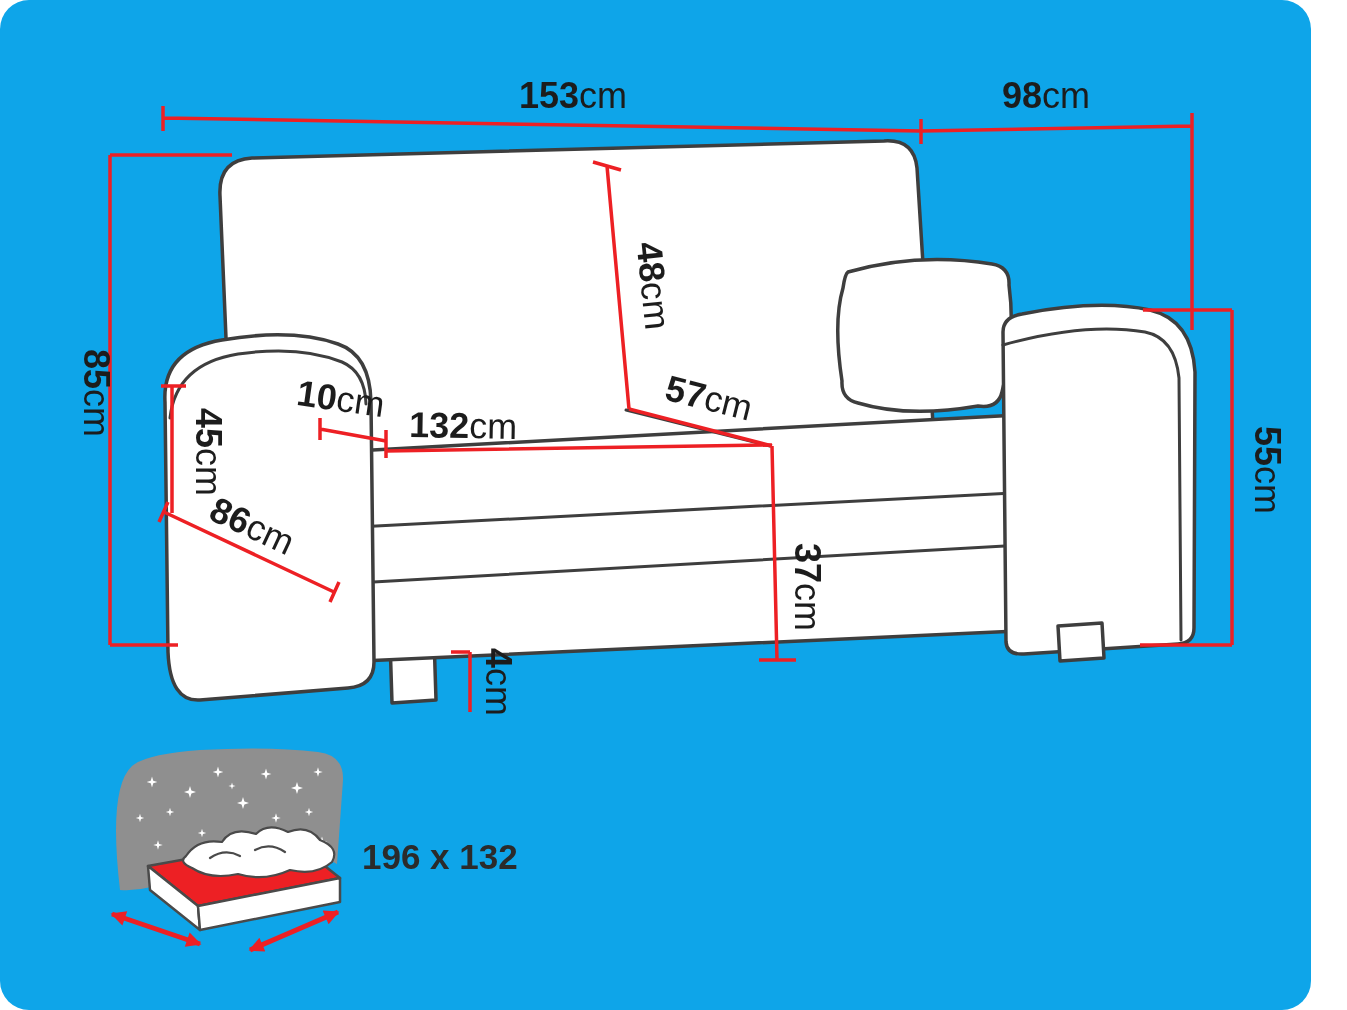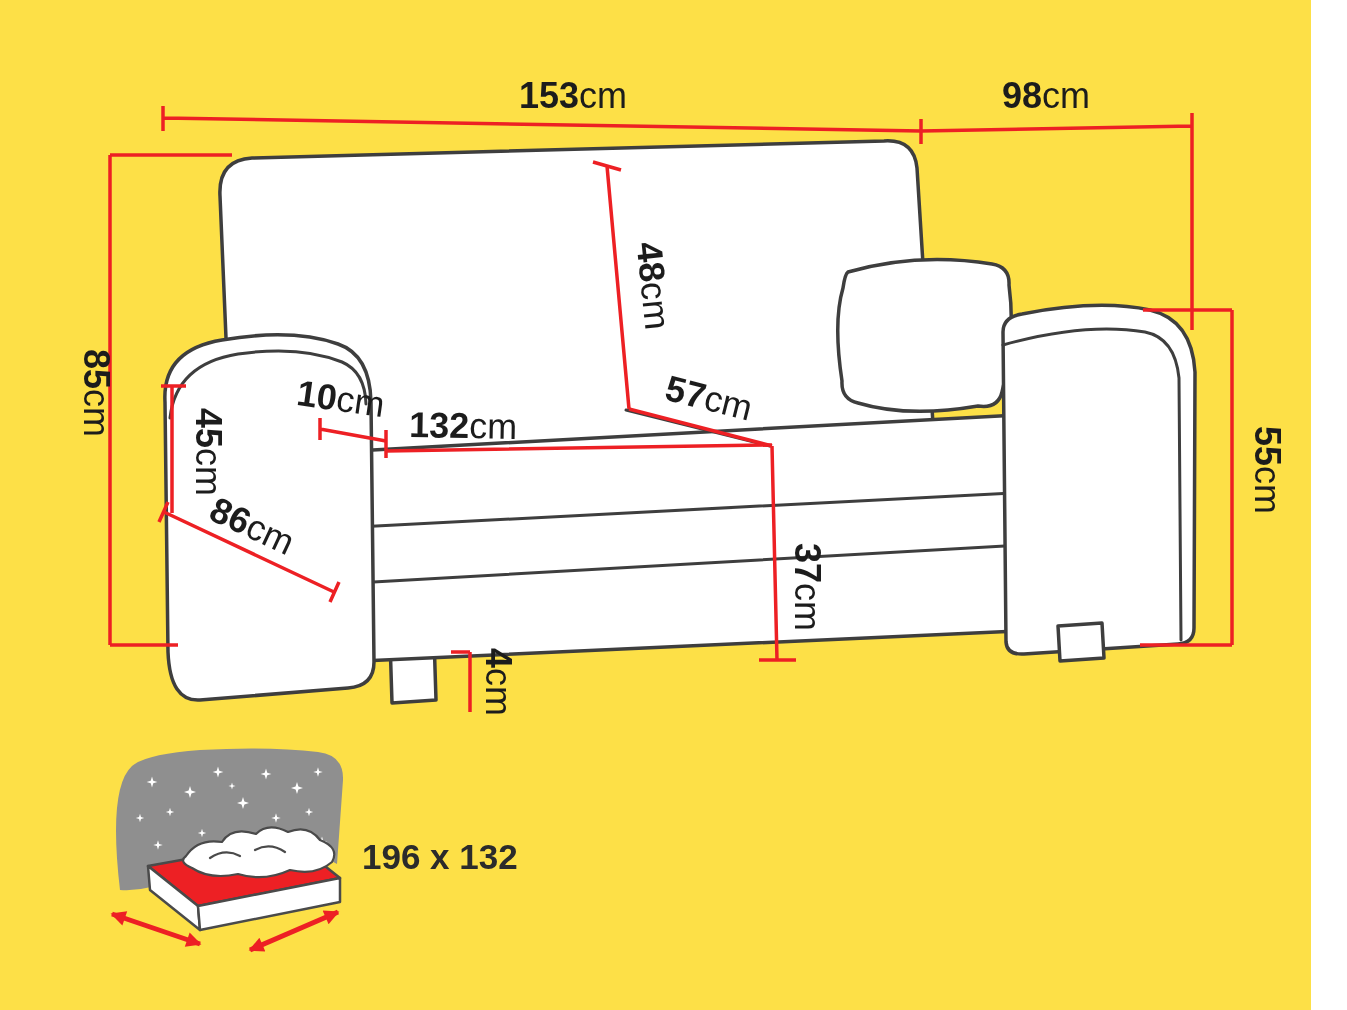--- a/index.html
+++ b/index.html
@@ -1,16 +1,16 @@
 <!DOCTYPE html>
 <html><head>
 <meta charset="utf-8">
 <style>
   html,body{margin:0;padding:0;background:#fff;}
-  #page{position:relative;width:1311px;height:1010px;background:#fde047;overflow:hidden;}
+  #page{position:relative;width:1311px;height:1010px;background:#0ea5e9;overflow:hidden;border-radius:29px;}
   svg{position:absolute;top:0;left:0;}
   .outline{fill:#ffffff;stroke:#3e3e3e;stroke-width:3.5;stroke-linejoin:round;}
   .crease{fill:none;stroke:#3e3e3e;stroke-width:3;stroke-linejoin:round;stroke-linecap:round;}
   .red{fill:none;stroke:#ed2024;stroke-width:3.5;stroke-linecap:butt;stroke-linejoin:round;}
   .dim{font-family:"Liberation Sans",sans-serif;font-size:36px;font-weight:700;fill:#1c1c1c;}
   .dim .unit{font-weight:400;}
   .size-label{font-family:"Liberation Sans",sans-serif;font-size:35px;font-weight:700;fill:#2b2b2b;}
   .gray{fill:#8f8f8f;stroke:none;}
   .star{fill:#ffffff;}
   .bedface{fill:#ffffff;stroke:#4a4a4a;stroke-width:2.5;stroke-linejoin:round;}

